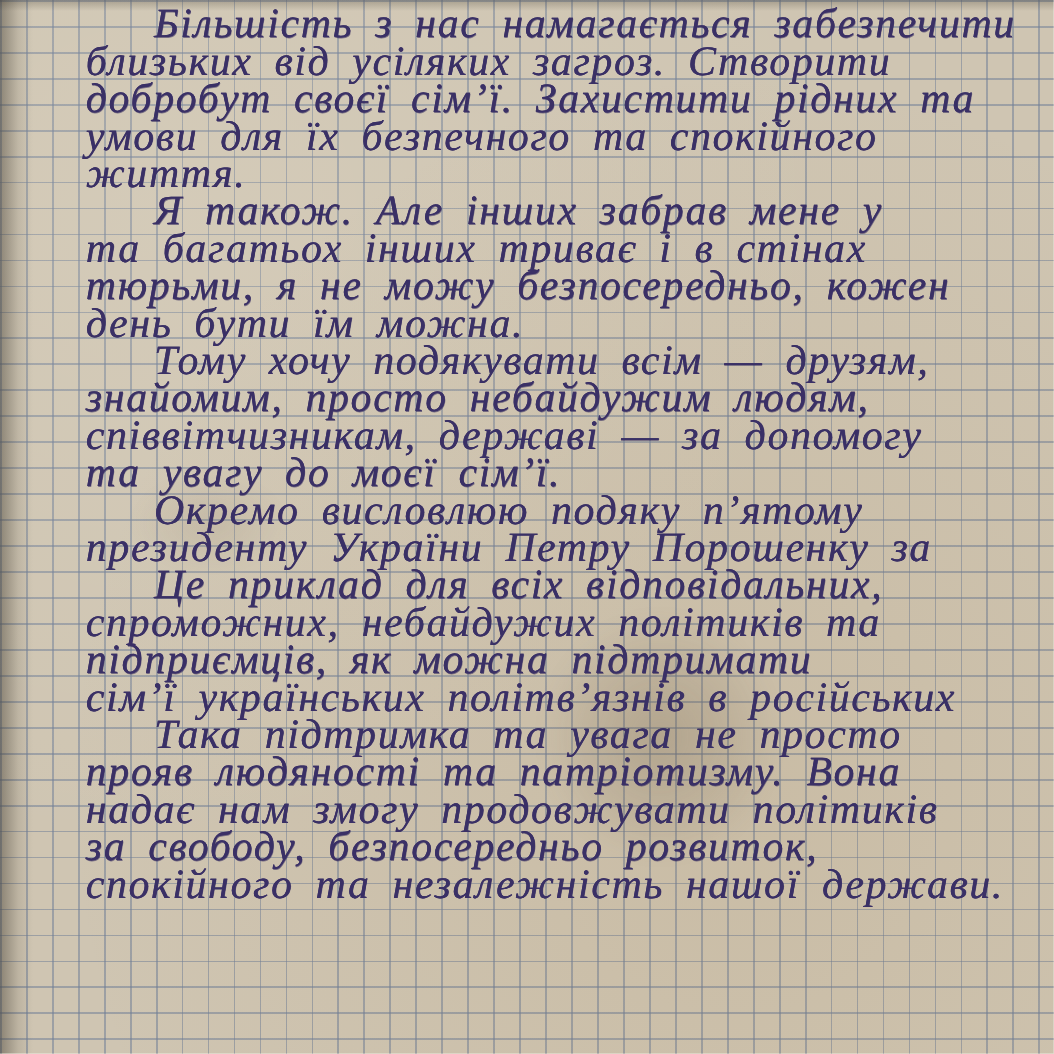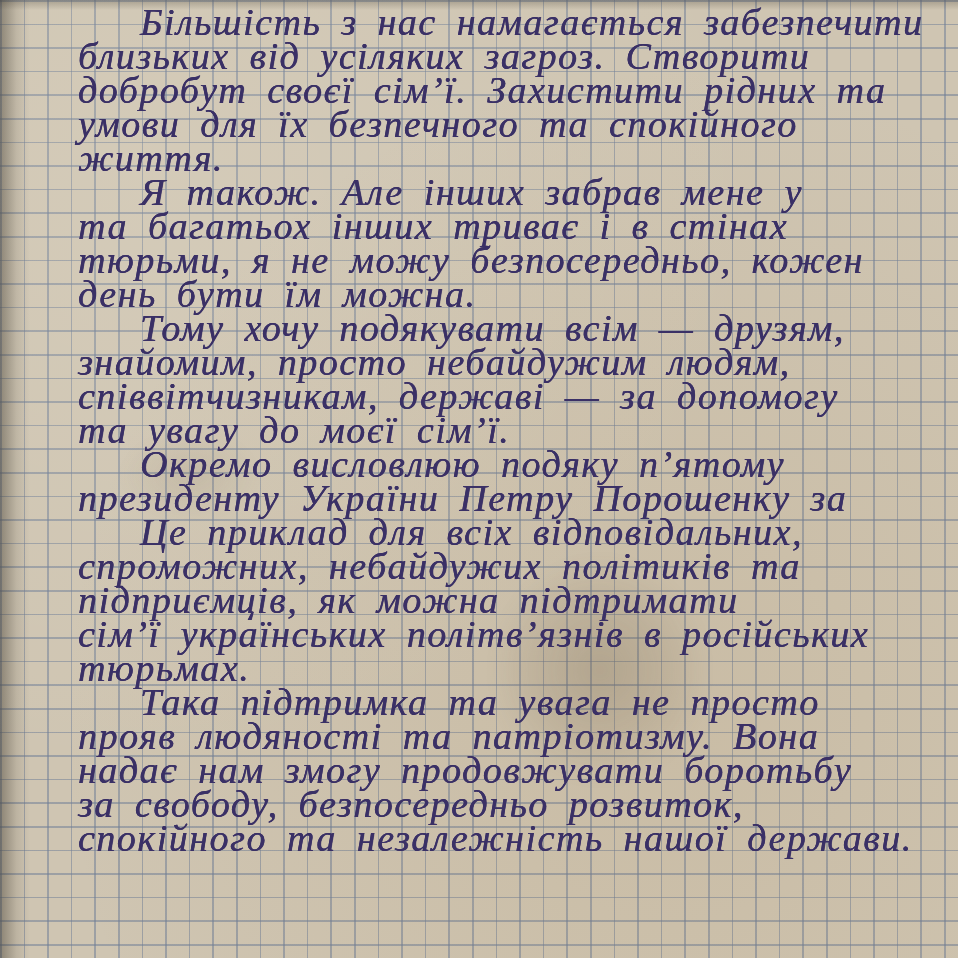--- a/index.html
+++ b/index.html
@@ -101,25 +101,24 @@
     <p class="para">
       <span class="line">Окремо висловлюю подяку п’ятому</span>
       <span class="line">президенту України Петру Порошенку за</span>
     </p>
 
     <p class="para">
       <span class="line">Це приклад для всіх відповідальних,</span>
       <span class="line">спроможних, небайдужих політиків та</span>
       <span class="line">підприємців, як можна підтримати</span>
       <span class="line">сім’ї українських політв’язнів в російських</span>
-      <span class="line">тюрьмах.</span>
     </p>
 
     <p class="para">
       <span class="line">Така підтримка та увага не просто</span>
       <span class="line">прояв людяності та патріотизму. Вона</span>
-      <span class="line">надає нам змогу продовжувати боротьбу</span>
+      <span class="line">надає нам змогу продовжувати політиків</span>
       <span class="line">за свободу, безпосередньо розвиток,</span>
       <span class="line">спокійного та незалежність нашої держави.</span>
     </p>
 
   </div>
 </div>
 
 </body></html>

